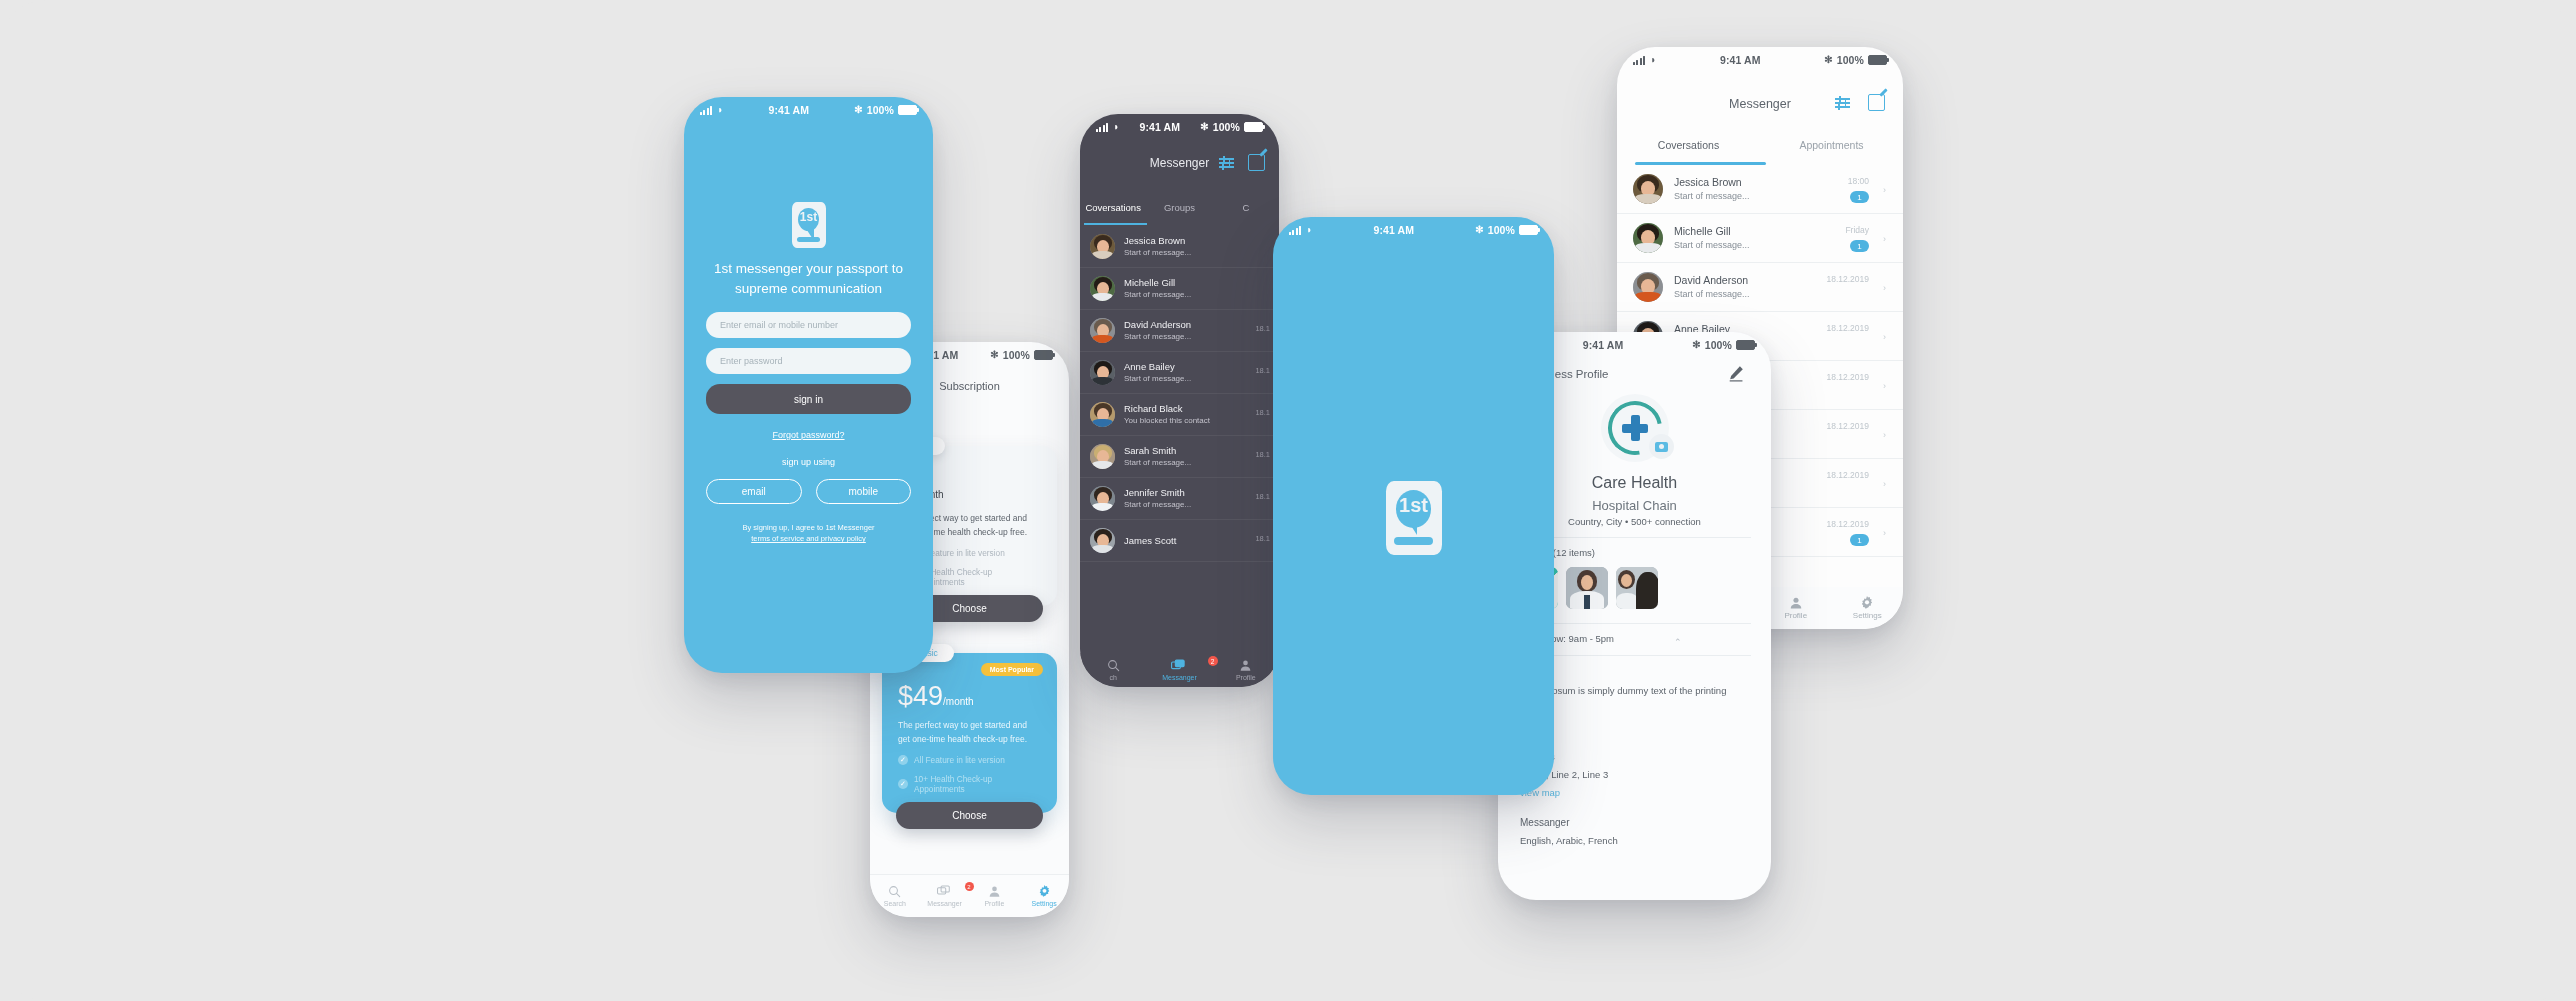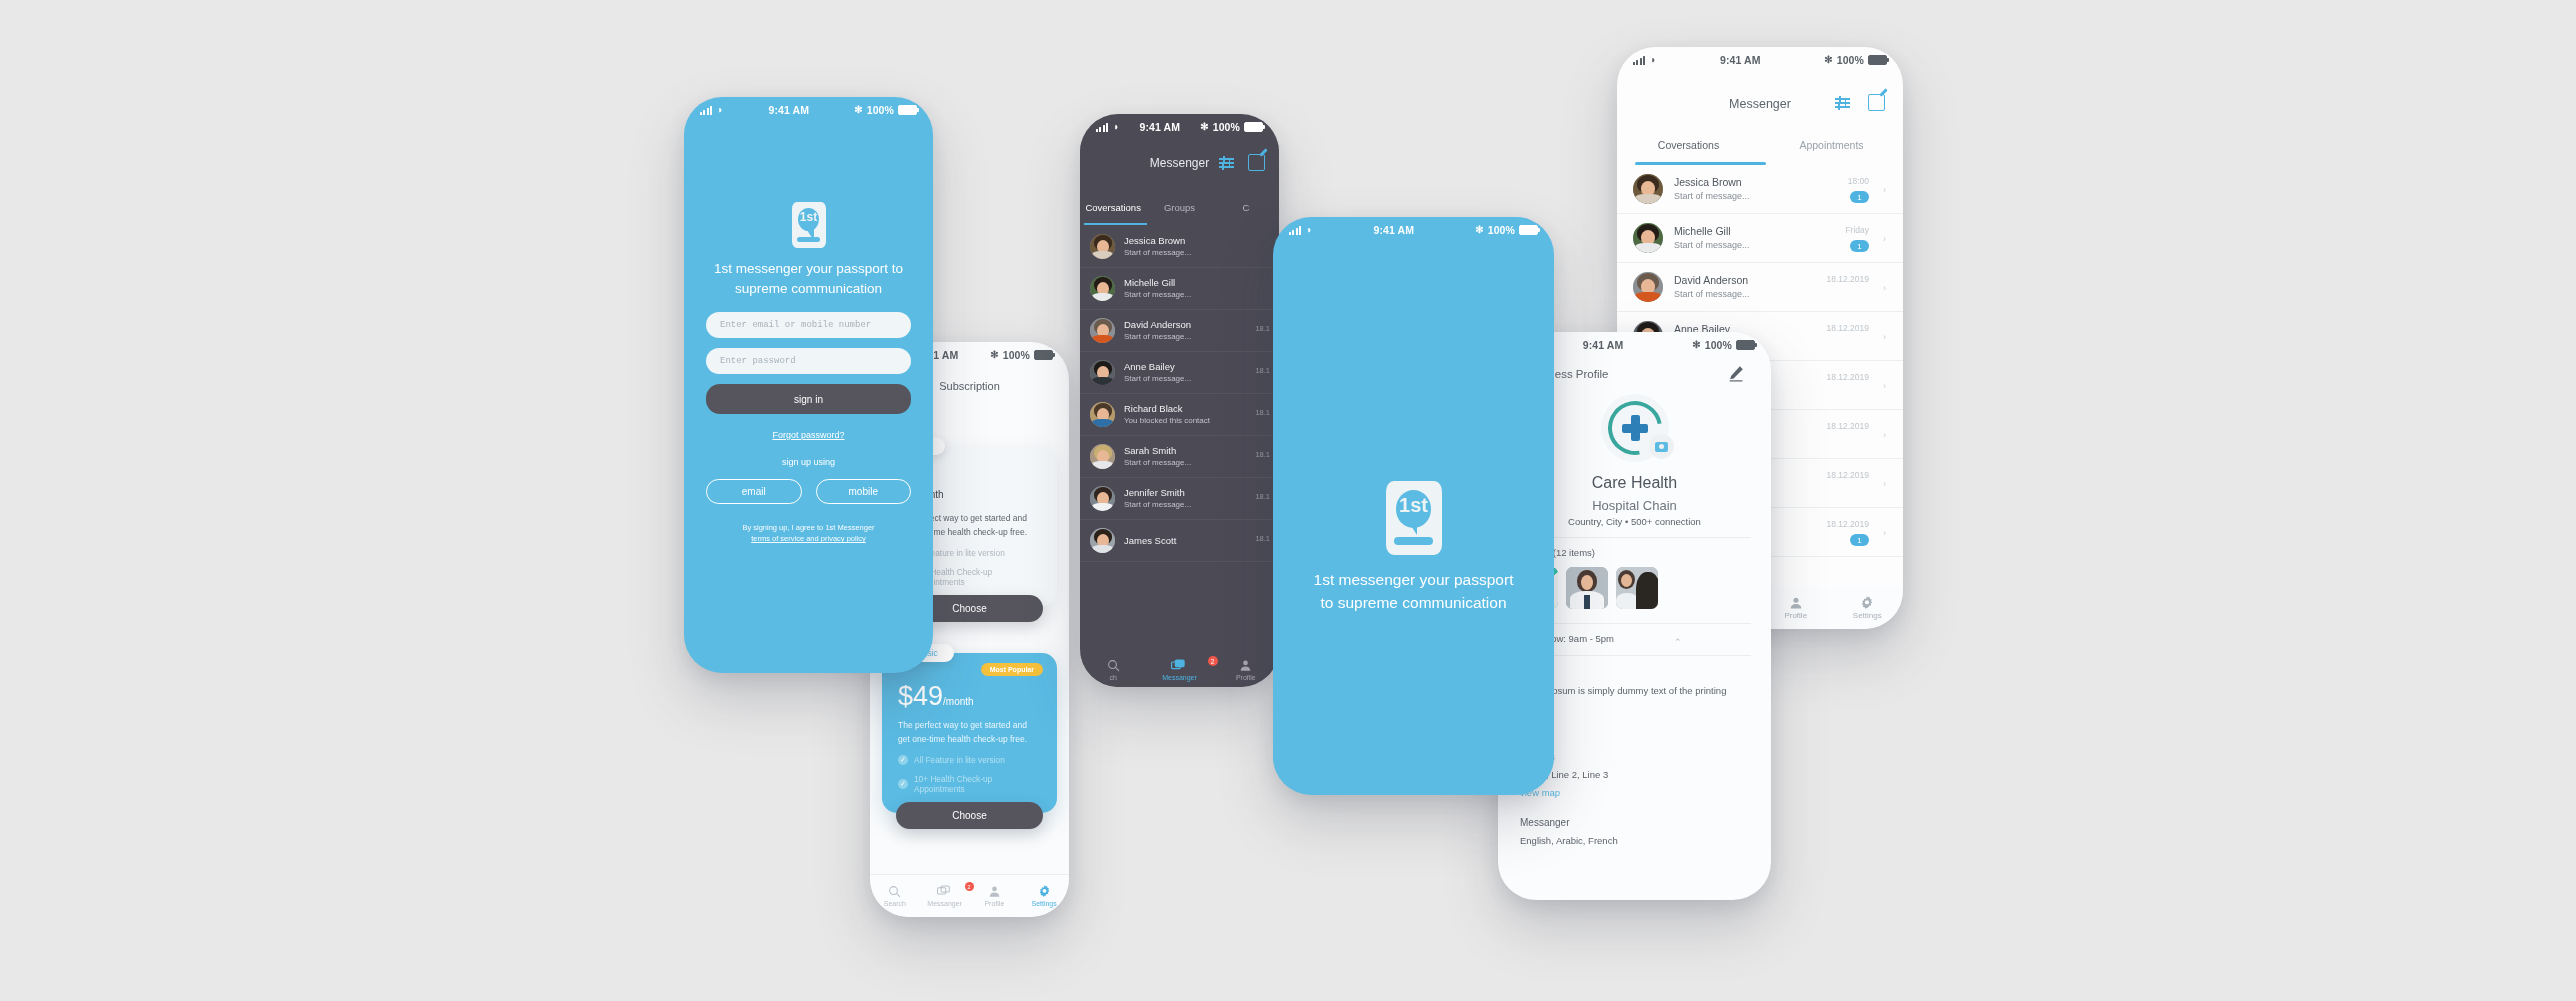--- a/index.html
+++ b/index.html
@@ -44,21 +44,21 @@
 
   
   #phone-login{left:684px;top:97px;width:249px;height:576px;background:#5bbbe3;}
   #phone-login .statusbar{color:#ffffff;}
   #phone-login .logo{left:50%;margin-left:-17px;top:105px;width:34px;height:46px;}
   #phone-login .logo .txt{font-size:12px;}
   .login-tag{position:absolute;left:22px;right:22px;top:162px;text-align:center;color:#fff;
              font-size:13.5px;line-height:1.45;font-weight:400;}
   .login-fields{position:absolute;left:22px;right:22px;top:215px;}
   .field{height:26px;border-radius:14px;background:#f0f5f7;display:flex;align-items:center;
-         padding:0 14px;box-sizing:border-box;font-size:9px;color:#a7b3ba;margin-bottom:10px;font-family:Liberation Mono, monospace;}
+         padding:0 14px;box-sizing:border-box;font-size:9px;color:#a7b3ba;margin-bottom:10px;}
   .btn-signin{height:30px;border-radius:14px;background:#56555e;color:#fff;display:flex;
               align-items:center;justify-content:center;font-size:10px;margin-top:4px;}
   .forgot{margin-top:16px;text-align:center;color:#fff;font-size:9px;text-decoration:underline;}
   .signupusing{margin-top:17px;text-align:center;color:#fff;font-size:9px;}
   .sso{display:flex;gap:14px;margin-top:12px;}
   .sso div{flex:1;height:23px;border:1.3px solid #fff;border-radius:13px;color:#fff;
            display:flex;align-items:center;justify-content:center;font-size:10px;}
   .terms{margin-top:18px;text-align:center;color:#fff;font-size:7.5px;line-height:1.5;opacity:.97;}
   .terms u{text-decoration:underline;text-align:right;}
 
@@ -835,22 +835,18 @@
           <span class="batt"></span>
         </div>
       </div>
       <div class="logo">
         <div class="card"></div>
         <div class="bubble"></div>
         <div class="tail"></div>
         <div class="txt">1st</div>
         <div class="bar"></div>
       </div>
-      <div class="splash-tag">
-        <div>1st messenger your passport</div>
-        <div>to supreme communication</div>
-      </div>
     </div>
   </div>
 
 </div>
 </div>
 
 
 </body></html>

